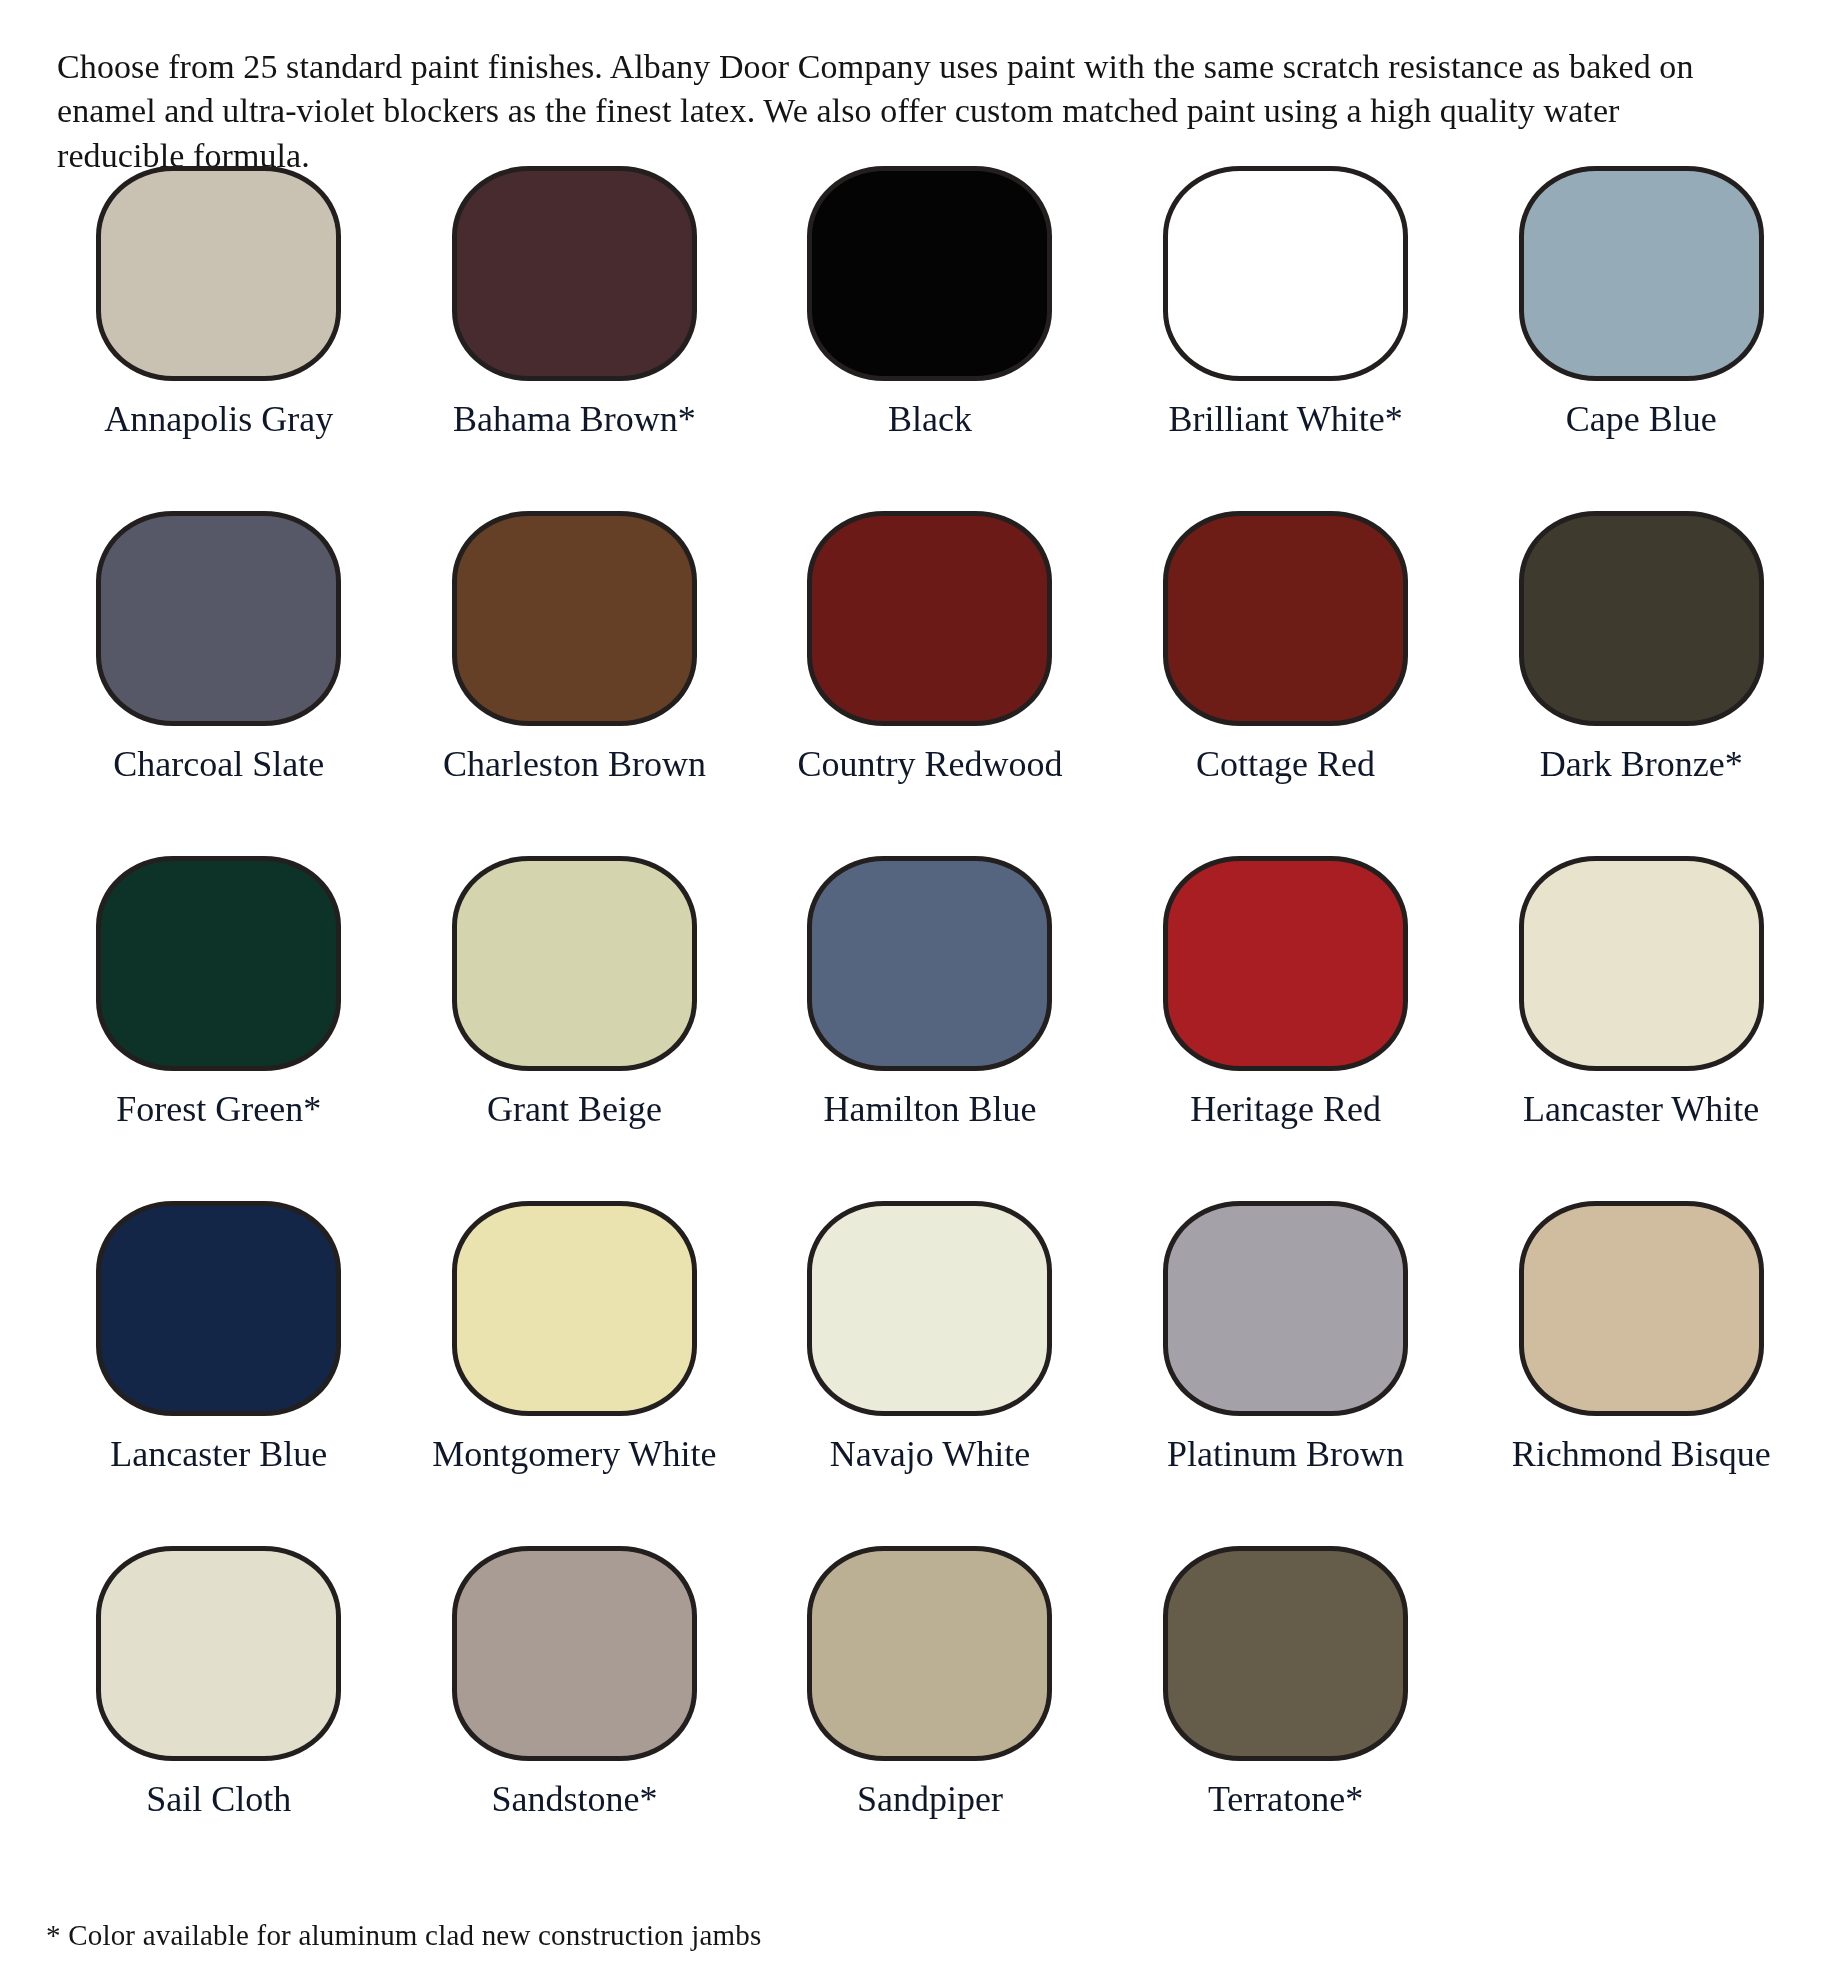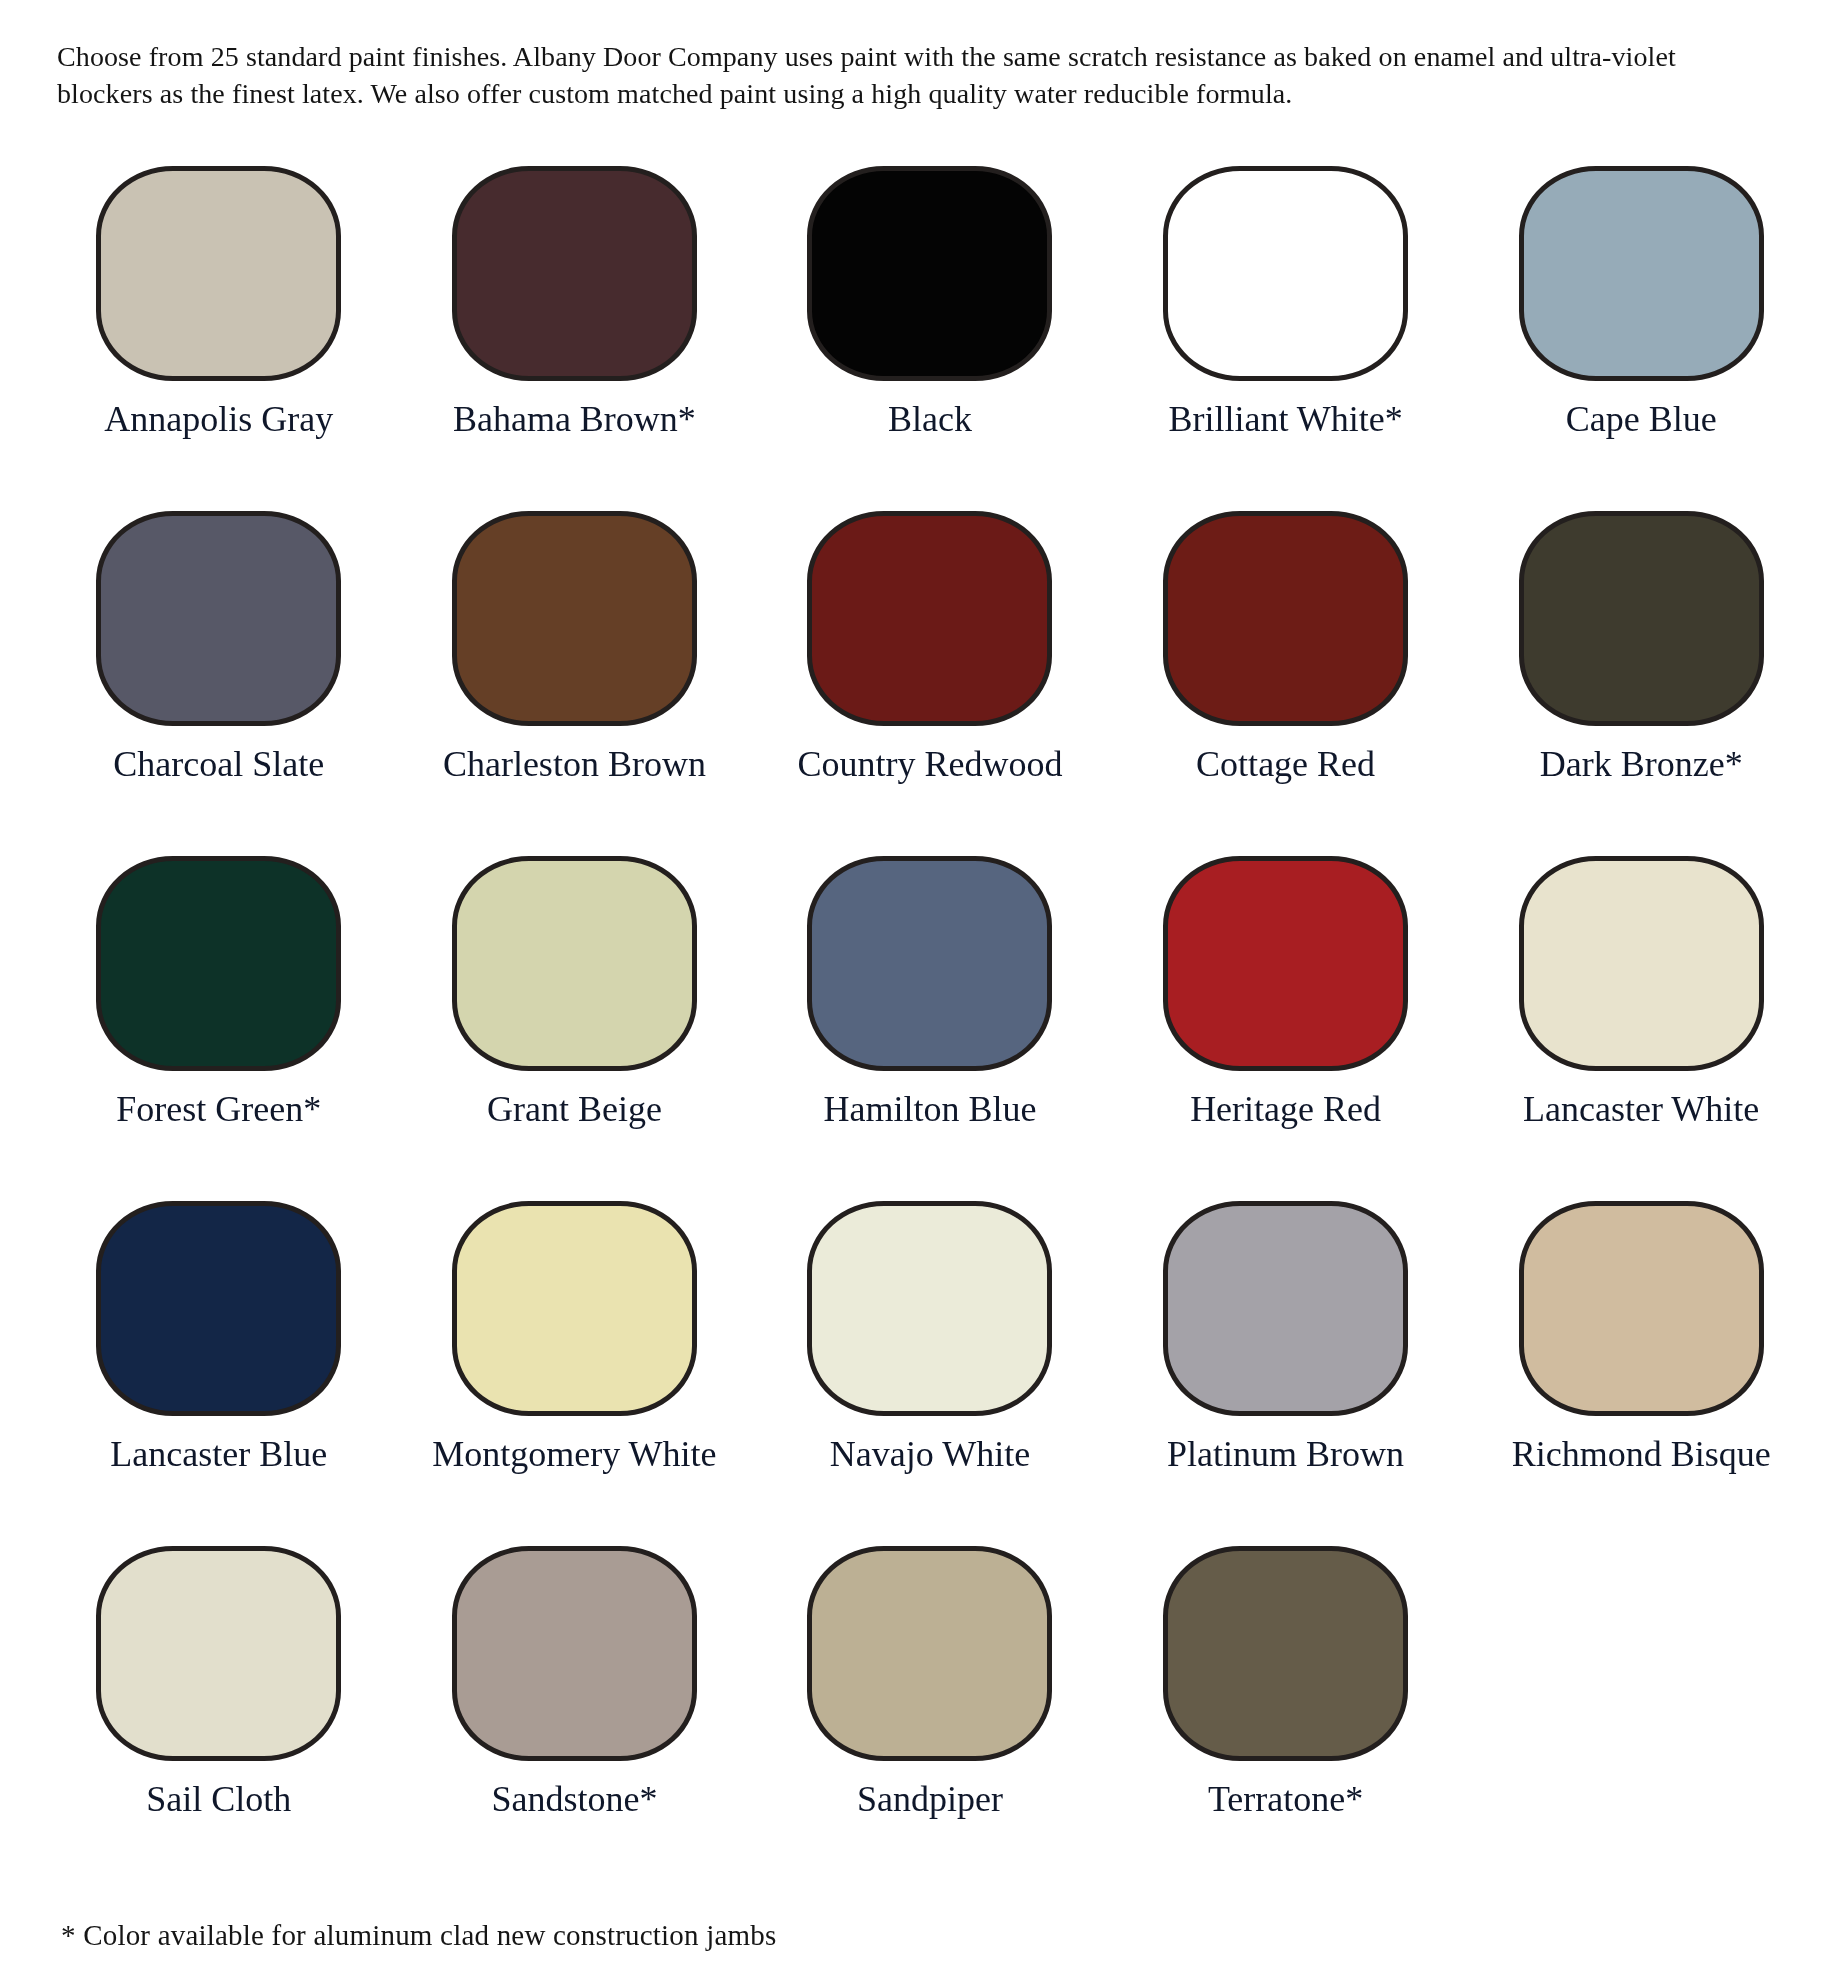--- a/index.html
+++ b/index.html
@@ -19,21 +19,21 @@
     width: 1848px;
     height: 1984px;
     box-sizing: border-box;
     padding: 0;
   }
   .intro {
     position: absolute;
     top: 11.2px;
     left: 57px;
     width: 1684px;
-    font-size: 28px;
+    font-size: 34px;
     line-height: 1.30;
     letter-spacing: 0.1px;
     color: #141414;
   }
   .grid {
     position: absolute;
     top: 166px;
     left: 41px;
     width: 1778px;
     display: grid;
@@ -58,21 +58,21 @@
   .swatch-label {
     margin-top: 19px;
     font-size: 36px;
     line-height: 1.1;
     color: #0f172a;
     text-align: center;
     white-space: nowrap;
   }
   .footnote {
     position: absolute;
-    left: 61px;
+    left: 46px;
     top: 1890px;
     font-size: 29px;
     color: #151515;
     letter-spacing: 0.2px;
   }
 </style>
 </head>
 <body>
 
 <div class="page">

